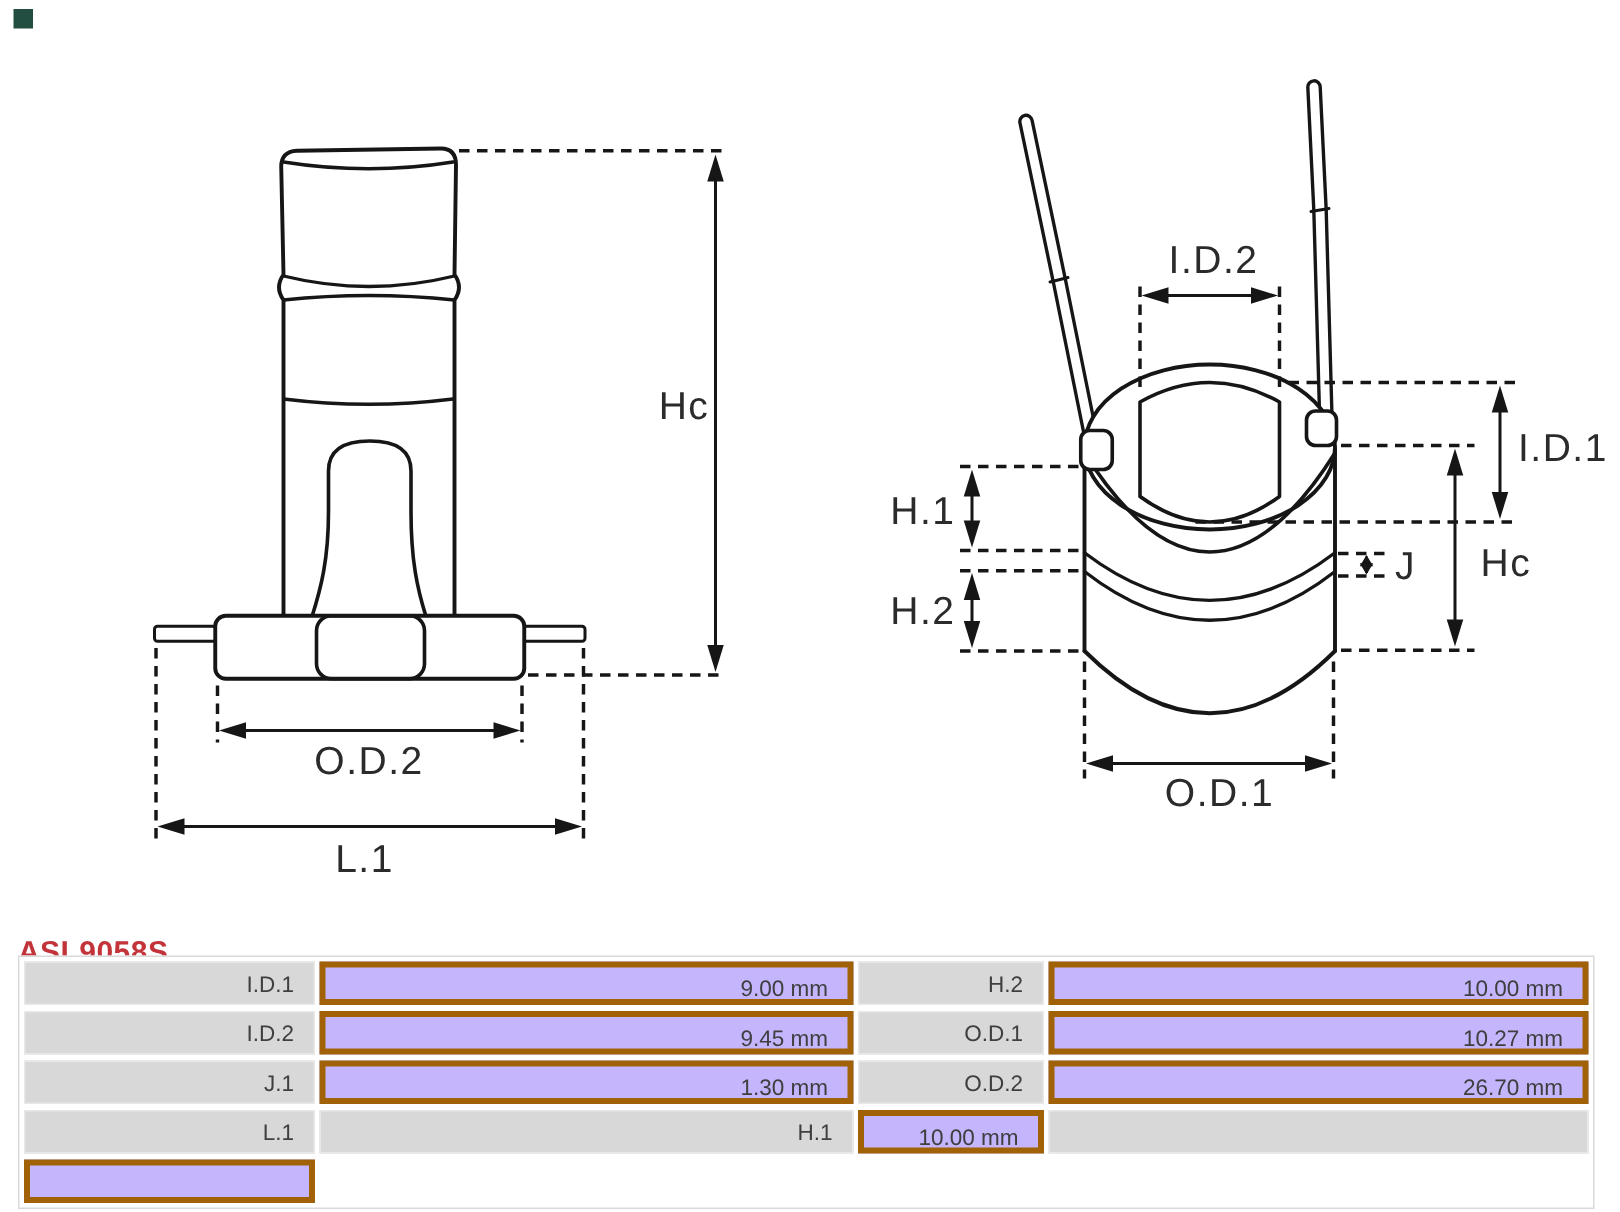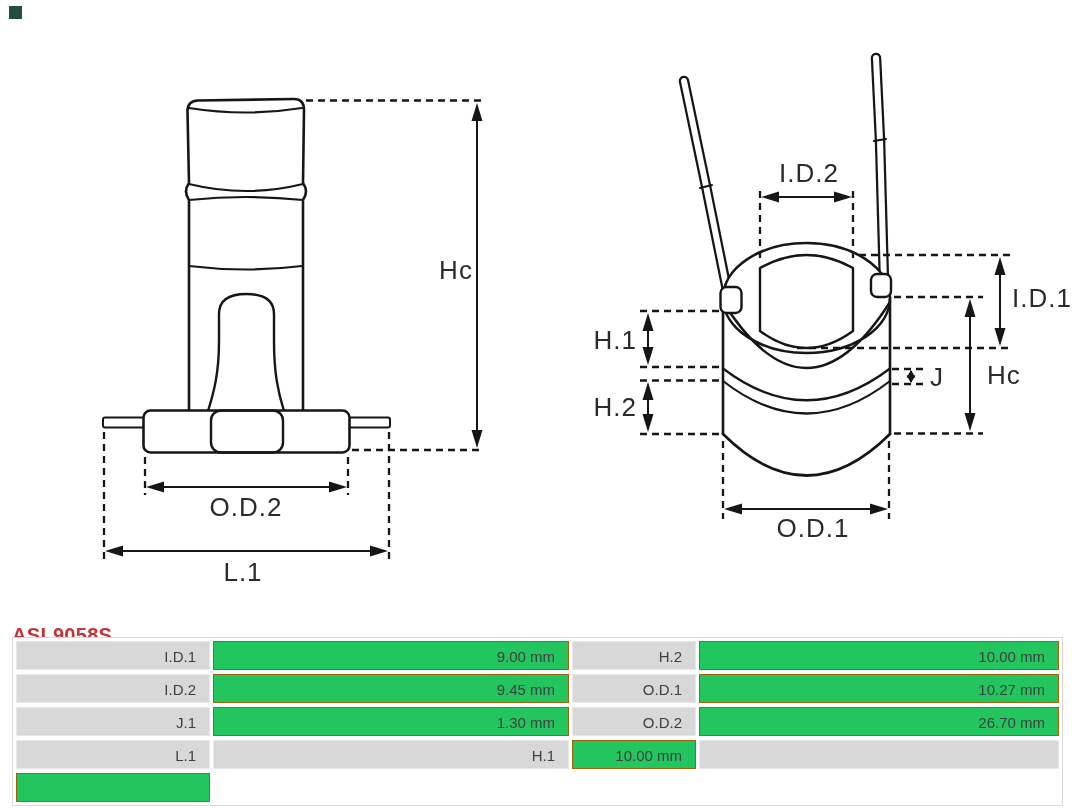--- a/index.html
+++ b/index.html
@@ -21,21 +21,21 @@
     position:absolute;left:12px;top:637px;width:1051px;box-sizing:border-box;
     background:#ffffff;border:1px solid #d9d9d9;padding:3px;
     display:grid;grid-template-columns:194px 356px 124px 1fr;gap:4px 3px;
   }
   .cell{
     height:29px;line-height:29px;box-sizing:border-box;
     text-align:right;padding-right:13px;font-size:15px;color:#3f3f3f;
     white-space:nowrap;overflow:hidden;
   }
   .cell.label{background:#d8d8d8;border:1px solid #e8e8e8;}
-  .cell.value{background:#22c55e;border:1px solid #a16207;}
+  .cell.value{background:#c4b5fd;border:4px solid #a16207;}
 </style>
 </head>
 <body>
 
 <div class="corner-mark"></div>
 
 <svg class="drawing-svg" width="1080" height="600" viewBox="0 0 1080 600">
 
   <g stroke="#161616" fill="none" stroke-linejoin="round" stroke-linecap="round">
 

